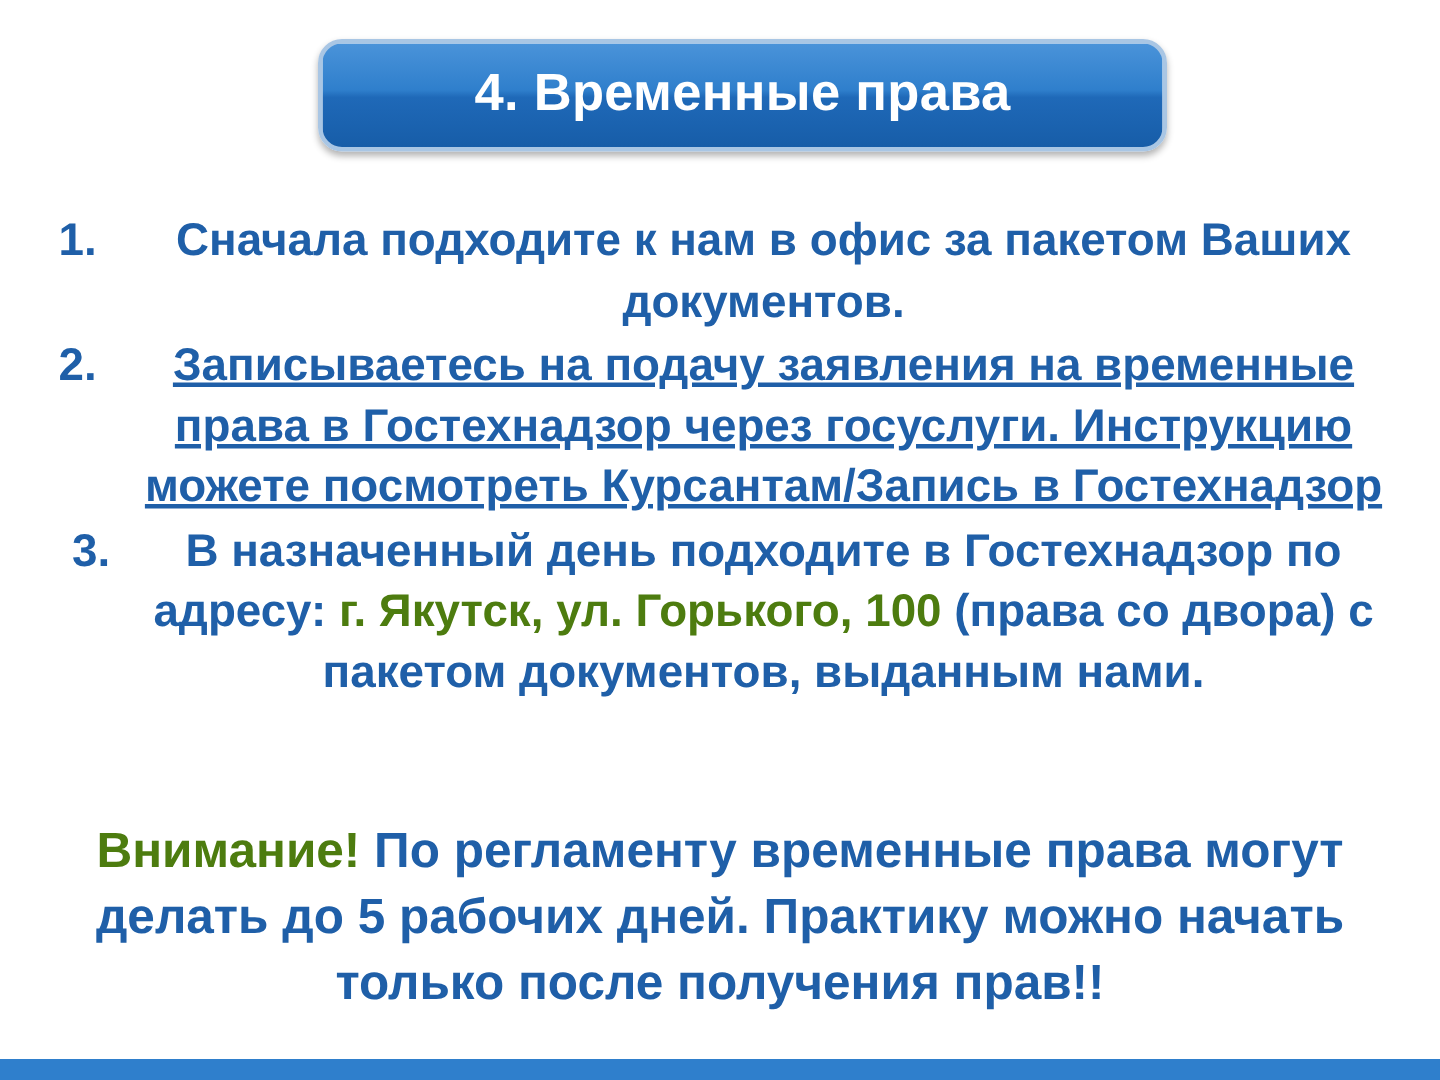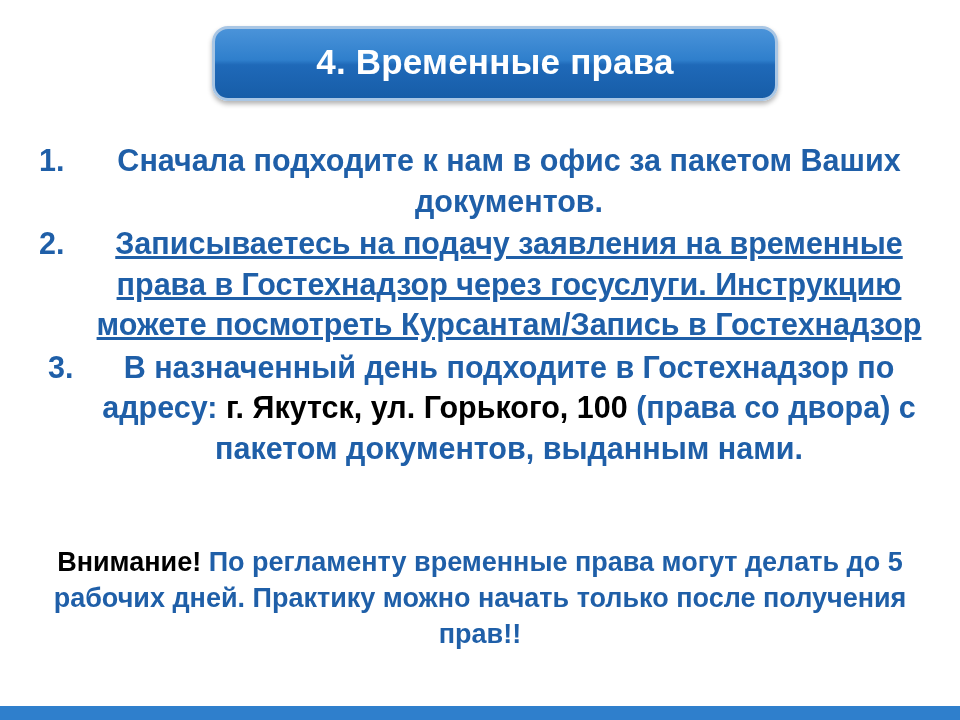--- a/index.html
+++ b/index.html
@@ -81,34 +81,34 @@
     color: #1f5fa8;
   }
   ol.steps li.i1 .num { left: 9px; }
   ol.steps li.i2 .num { left: 9px; }
   ol.steps li.i3 .num { left: 18px; }
   .ind1 { display: block; padding-left: 58px; text-align: center; }
   .ind2 { display: block; padding-left: 58px; text-decoration: underline; }
   .ind3 { display: block; padding-left: 58px; }
 
   .red {
-    color: #000000;
+    color: #4d7c0f;
   }
   .blue {
     color: #1f5fa8;
   }
 
   
   .attention {
     position: absolute;
     top: 545px;
     left: 30px;
     width: 900px;
     text-align: center;
-    font-size: 27px;
+    font-size: 33px;
     font-weight: bold;
     line-height: 1.33;
     color: #1f5fa8;
   }
 
   
   .bottom-strip {
     position: absolute;
     left: 0;
     bottom: 0;

